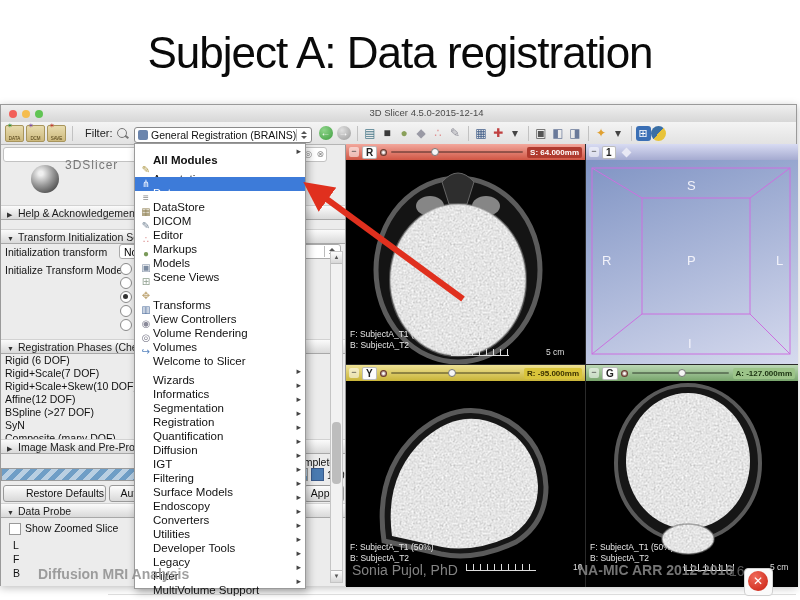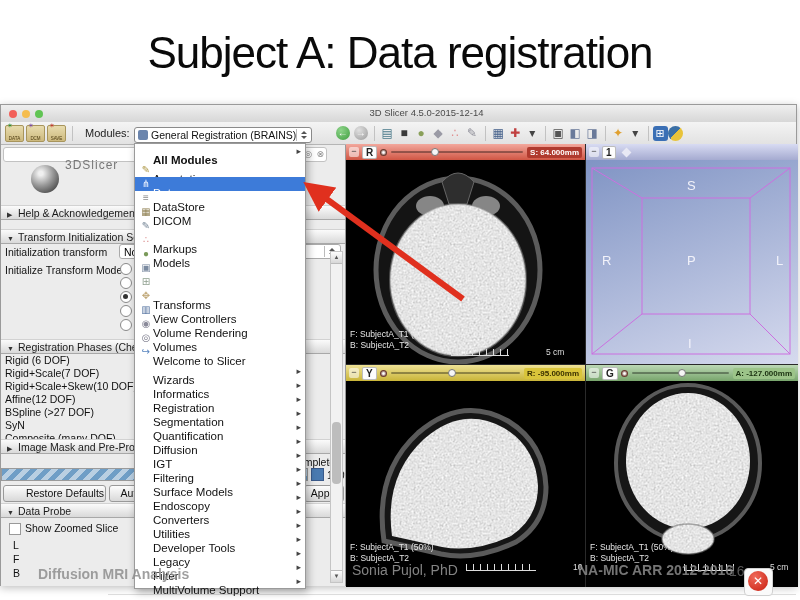--- a/index.html
+++ b/index.html
@@ -192,21 +192,21 @@
             <span class="fstar" style="color: rgb(122, 74, 154);">✶</span>
             <span class="flabel">DCM</span>
           </span>
 
           <span class="fbox">
             <span class="fstar" style="color: rgb(192, 57, 43);">✶</span>
             <span class="flabel">SAVE</span>
           </span>
         </span>
       <span class="sep"></span>
-      <span id="modules-label">Modules:</span>
+      <span id="modules-label">Filter:</span>
       <span class="search-icon"></span>
       <span id="combo-spacer"></span>
       <span style="display:flex;align-items:center;">
 
           <span class="ticon circ green">←</span>
 
           <span class="ticon circ gray">→</span>
 
           <span class="ticon sep"></span>
 
@@ -466,34 +466,36 @@
           <span class="mi-label">DataStore</span>
         </div>
 
         <div class="mi">
           <span class="mi-icon" style="color: rgb(138, 122, 74);">▦</span>
           <span class="mi-label">DICOM</span>
         </div>
 
         <div class="mi">
           <span class="mi-icon" style="color: rgb(122, 138, 154);">✎</span>
+          <span class="mi-label">Editor</span>
         </div>
 
         <div class="mi">
           <span class="mi-icon" style="color: rgb(217, 138, 138);">∴</span>
           <span class="mi-label">Markups</span>
         </div>
 
         <div class="mi">
           <span class="mi-icon" style="color: rgb(122, 154, 90);">●</span>
           <span class="mi-label">Models</span>
         </div>
 
         <div class="mi">
           <span class="mi-icon" style="color: rgb(122, 138, 160);">▣</span>
+          <span class="mi-label">Scene Views</span>
         </div>
 
         <div class="mi">
           <span class="mi-icon" style="color: rgb(144, 160, 144);">⊞</span>
         </div>
 
         <div class="mi">
           <span class="mi-icon" style="color: rgb(192, 168, 120);">✥</span>
           <span class="mi-label">Transforms</span>
         </div>
@@ -528,26 +530,26 @@
           <span class="mi-label">Wizards</span>
         </div>
 
         <div class="mi has-sub">
           <span class="mi-icon"></span>
           <span class="mi-label">Informatics</span>
         </div>
 
         <div class="mi has-sub">
           <span class="mi-icon"></span>
+          <span class="mi-label">Segmentation</span>
+        </div>
+
+        <div class="mi has-sub">
+          <span class="mi-icon"></span>
           <span class="mi-label">Registration</span>
-        </div>
-
-        <div class="mi has-sub">
-          <span class="mi-icon"></span>
-          <span class="mi-label">Segmentation</span>
         </div>
 
         <div class="mi has-sub">
           <span class="mi-icon"></span>
           <span class="mi-label">Quantification</span>
         </div>
 
         <div class="mi has-sub">
           <span class="mi-icon"></span>
           <span class="mi-label">Diffusion</span>

